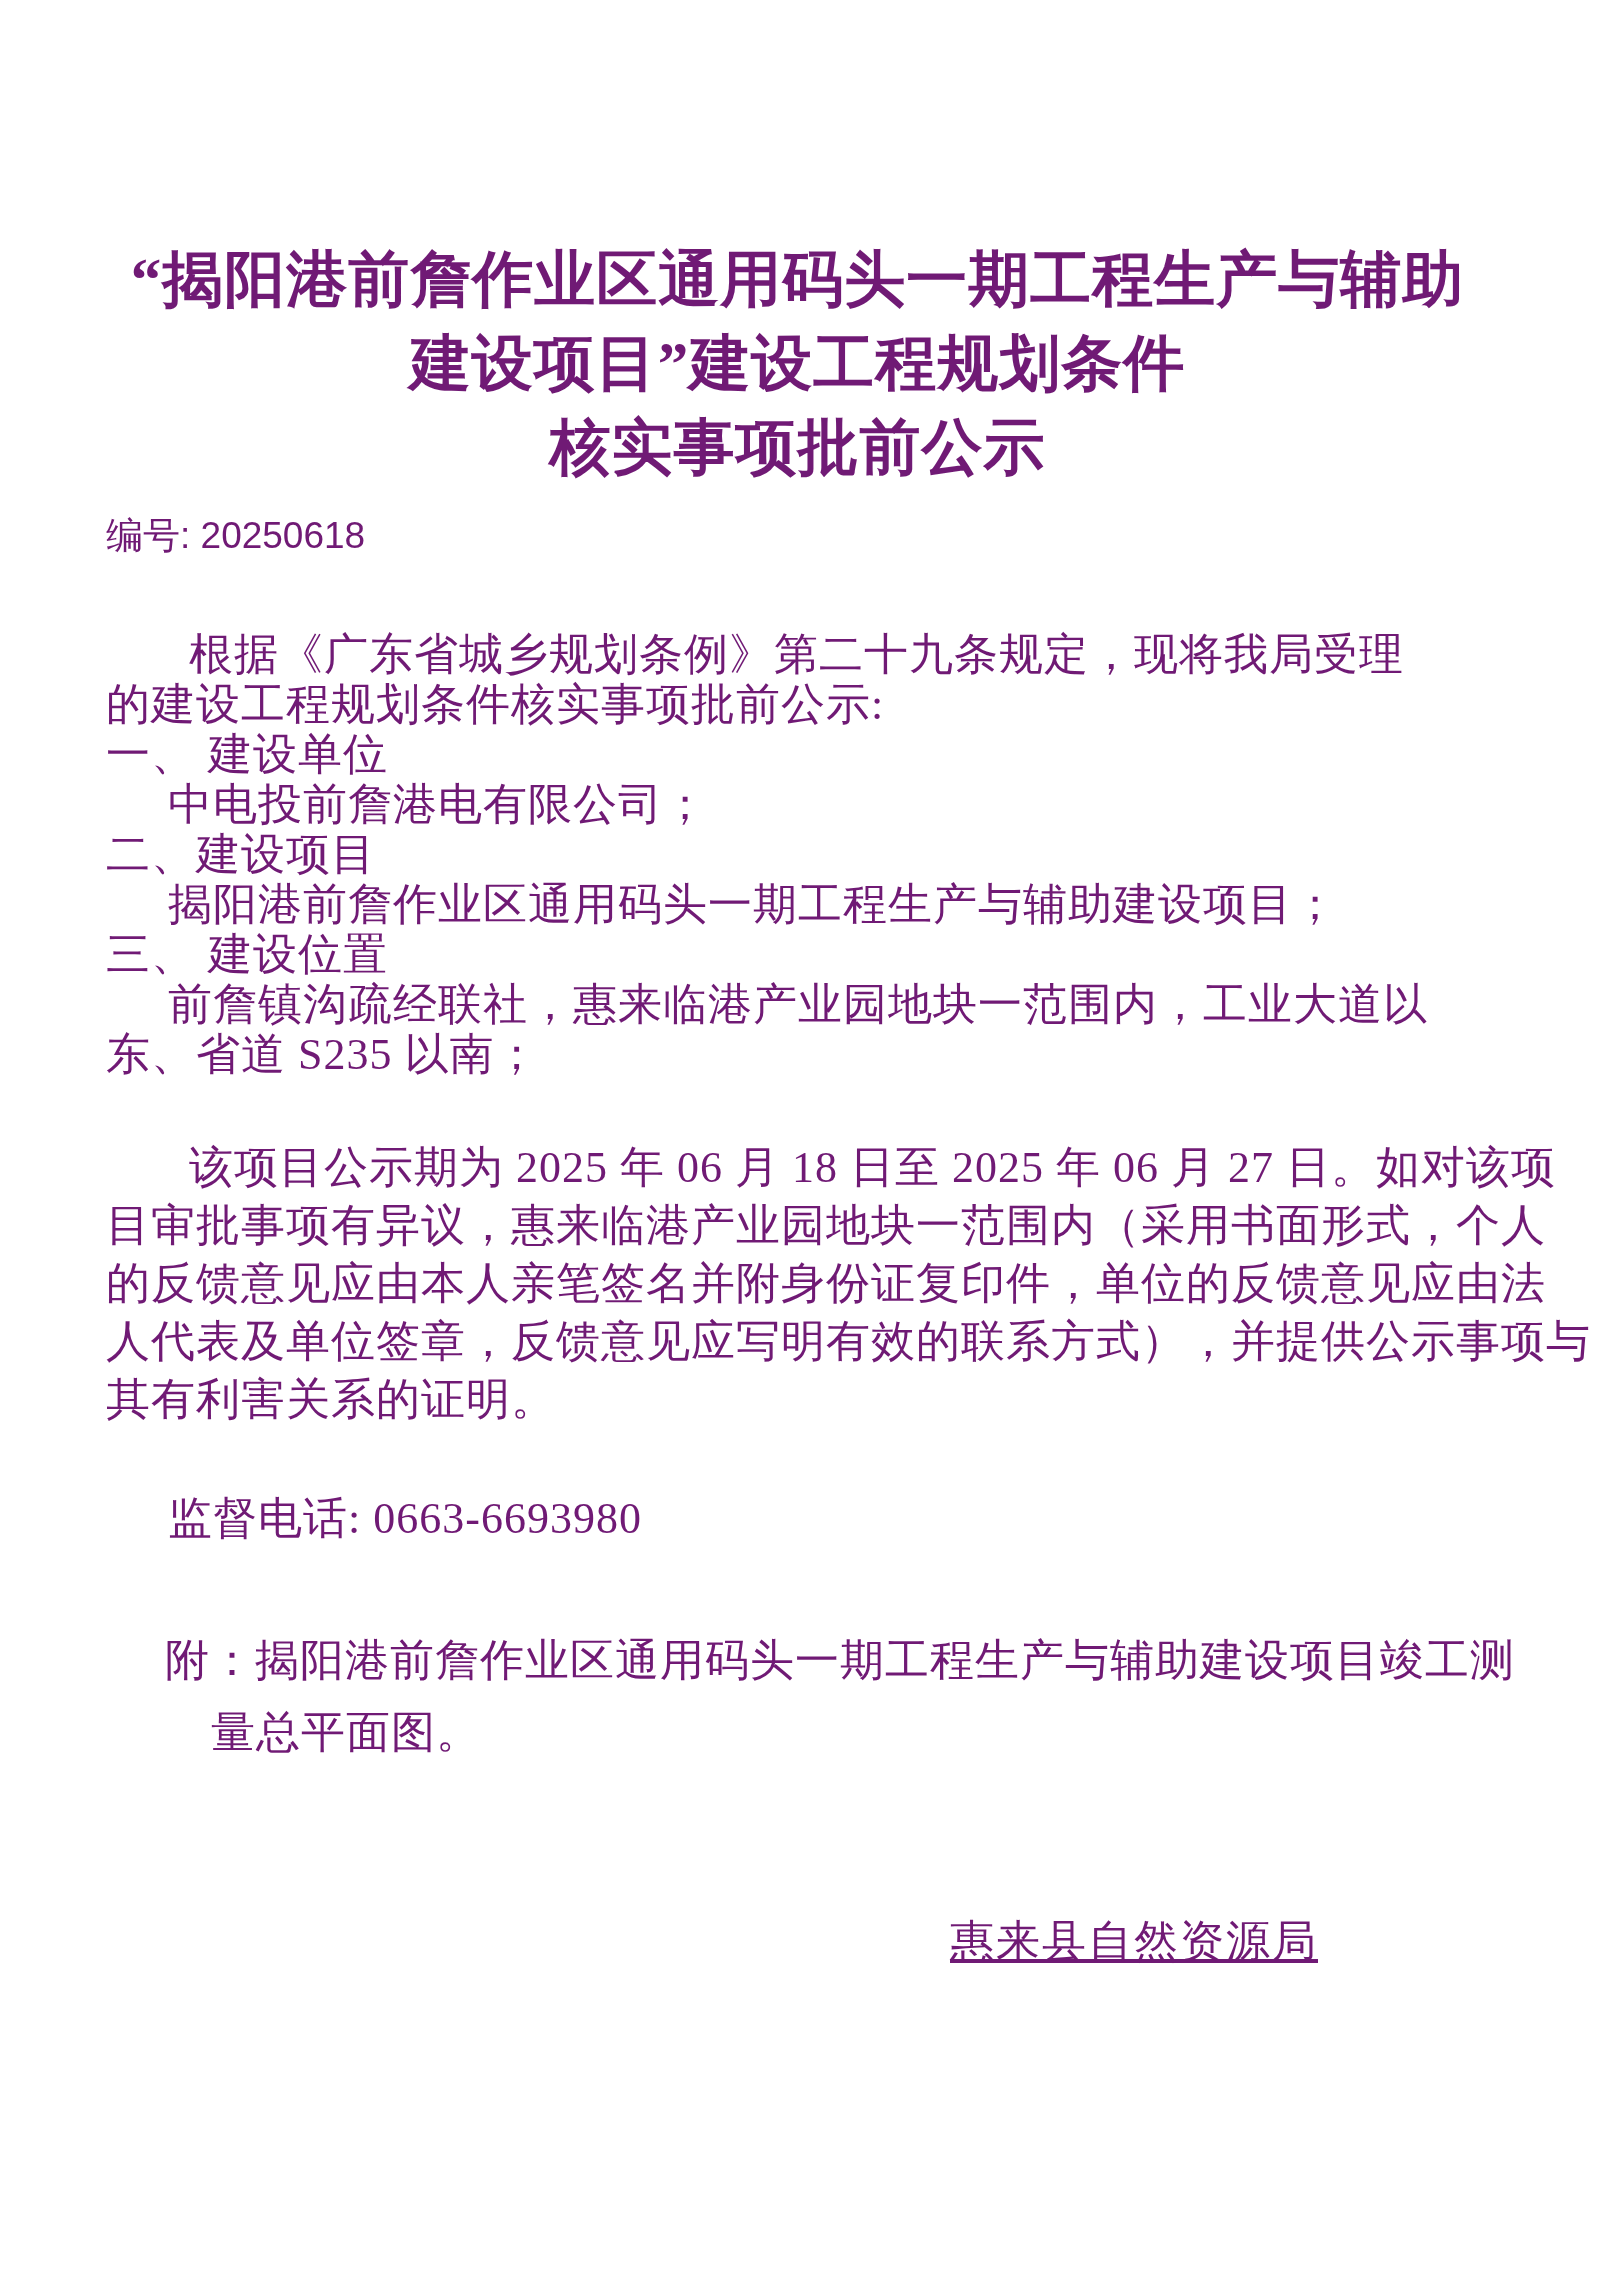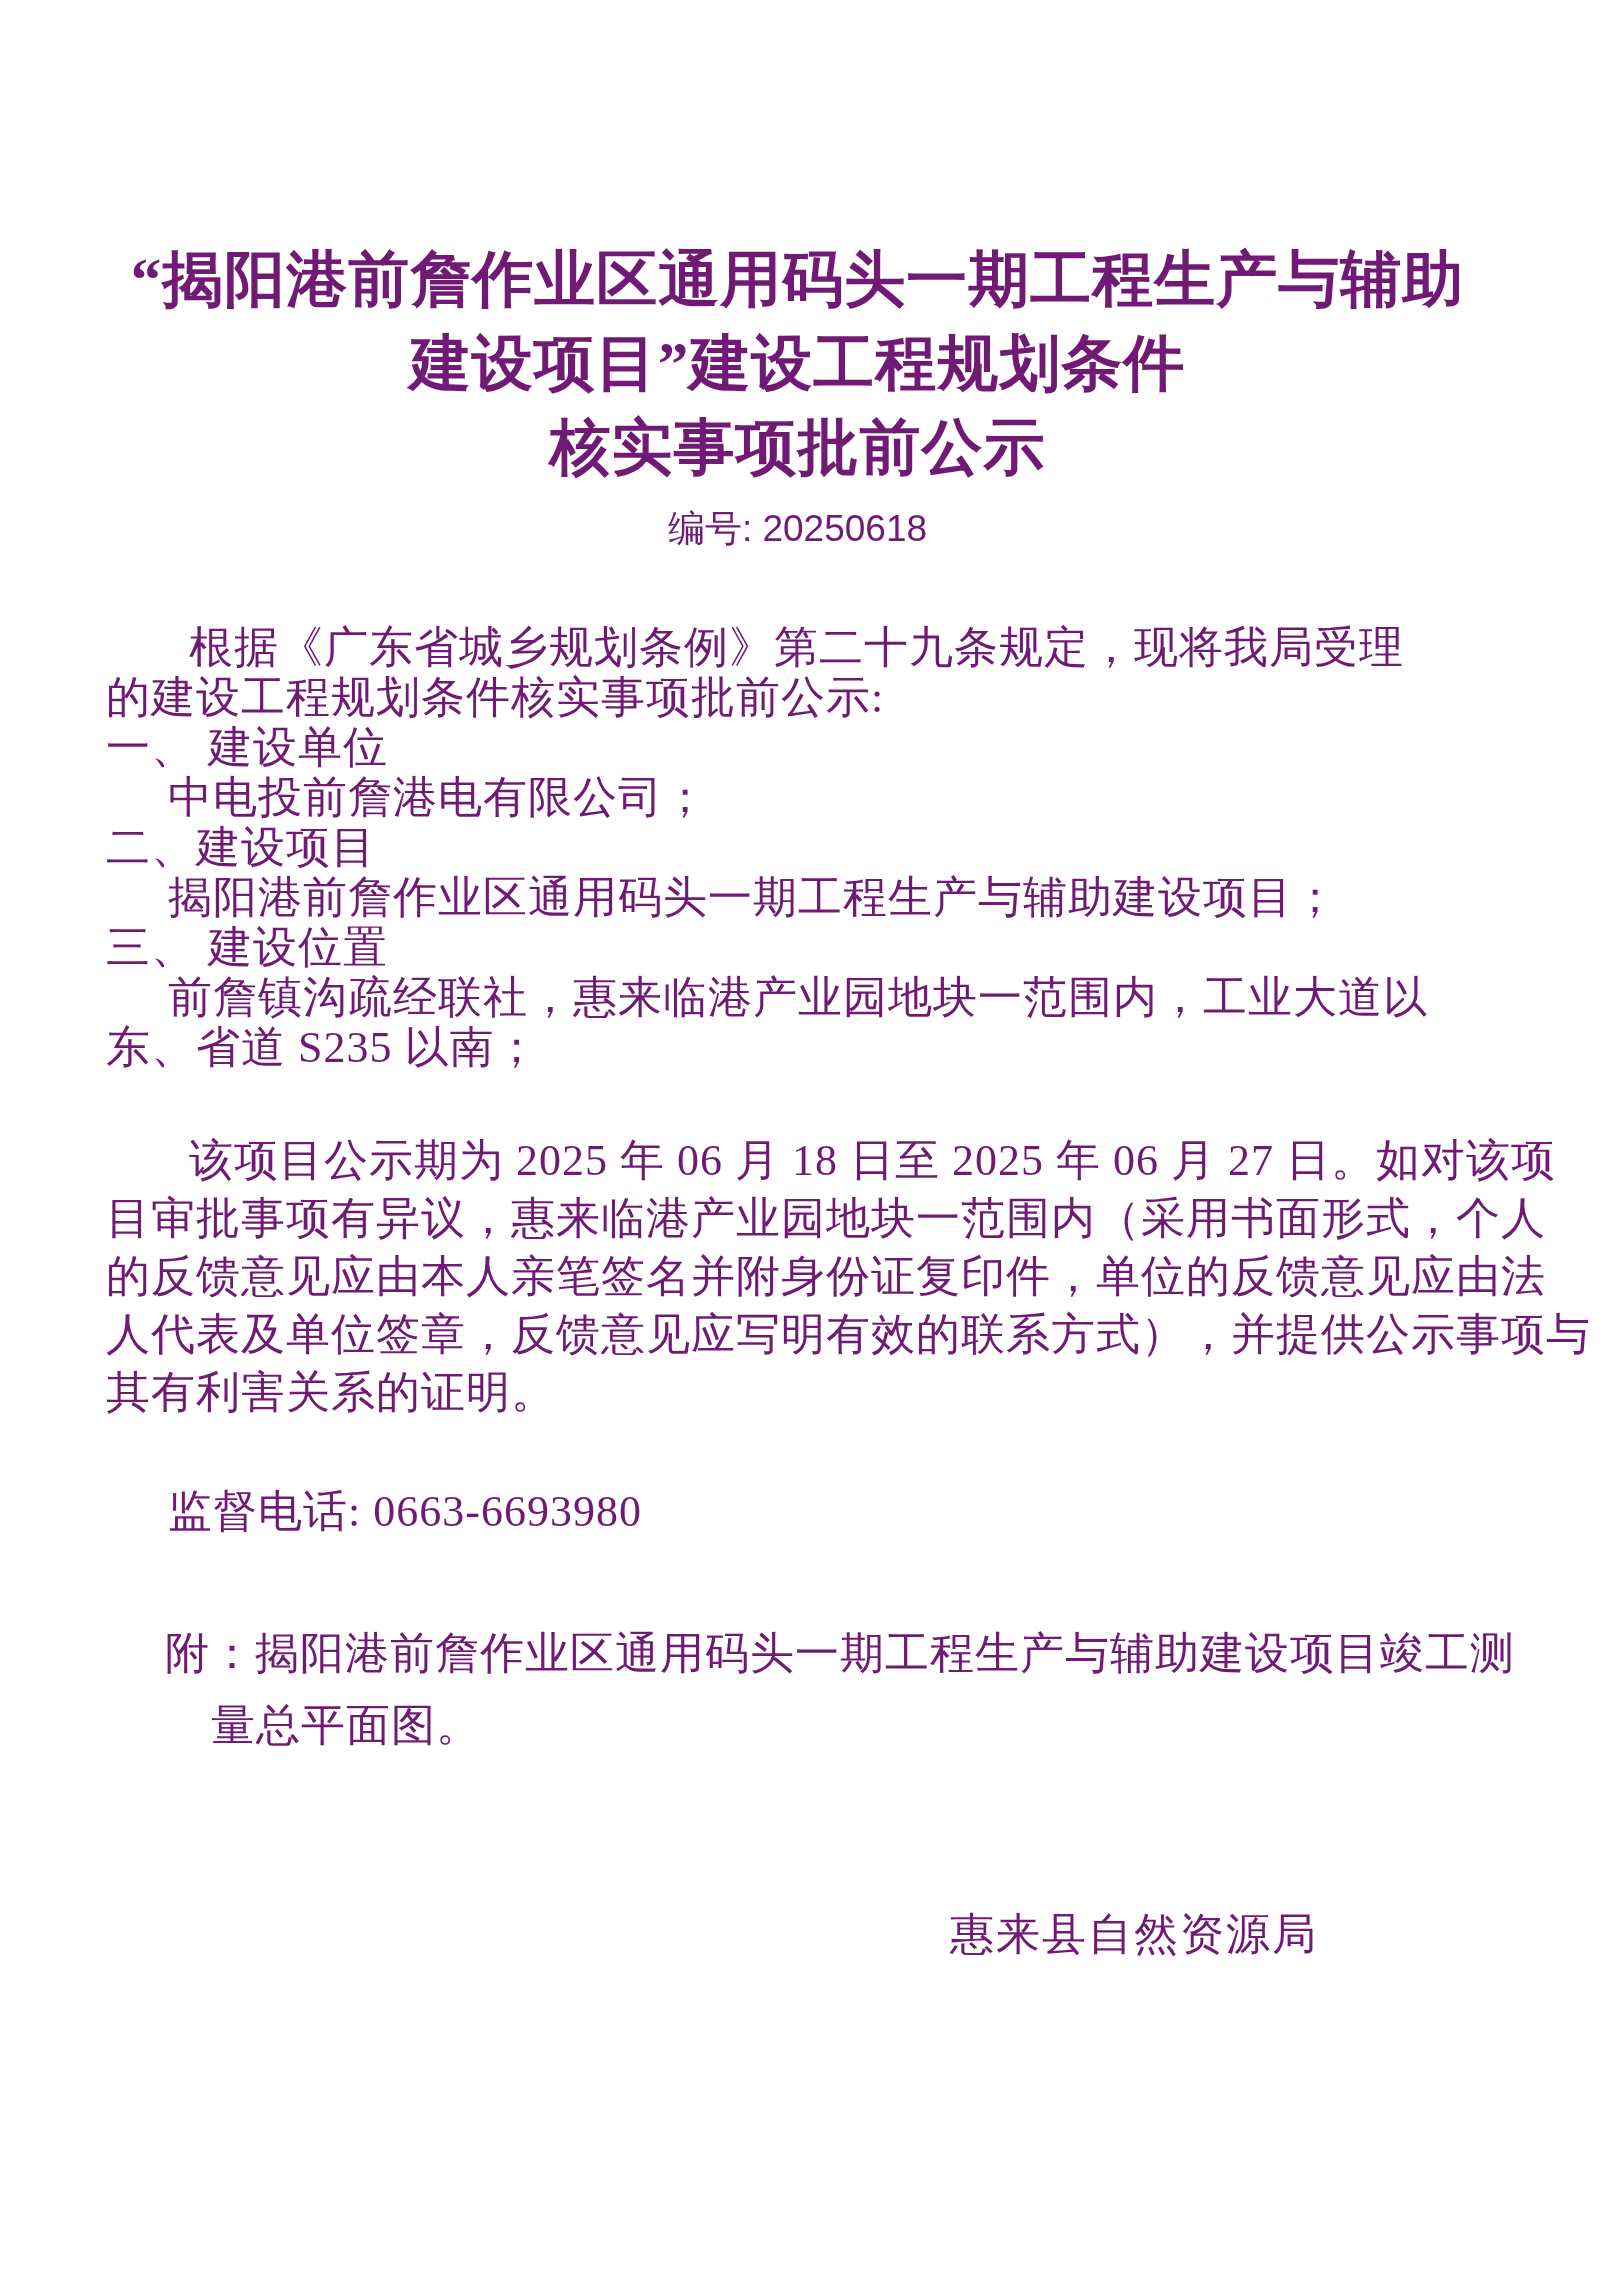--- a/index.html
+++ b/index.html
@@ -21,22 +21,22 @@
   .title-block {
     margin-top: 238px;
     text-align: center;
     font-size: 61px;
     font-weight: bold;
     line-height: 84px;
     letter-spacing: 1px;
     white-space: nowrap;
   }
   .doc-number {
-    margin-top: 17px;
-    text-align: center;
+    margin-top: 24px;
+    text-align: left;
     font-size: 37px;
     line-height: 43px;
     font-family: "Liberation Sans", "DejaVu Sans", sans-serif;
     white-space: nowrap;
   }
   .body-block {
     margin-top: 73px;
     font-size: 44px;
     line-height: 50px;
     letter-spacing: 1px;
@@ -69,20 +69,21 @@
   .att1 { padding-left: 59px; }
   .att2 { padding-left: 105px; }
   .signature-block {
     margin-top: 135px;
     text-align: right;
     padding-right: 171px;
     font-size: 44px;
     line-height: 75px;
     letter-spacing: 2px;
     white-space: nowrap;
+    text-decoration: underline;
   }
   .signature-date {
     font-family: "Liberation Sans", "DejaVu Sans", sans-serif;
     letter-spacing: 1px;
   }
 </style>
 </head>
 <body>
 
 <div class="page">

